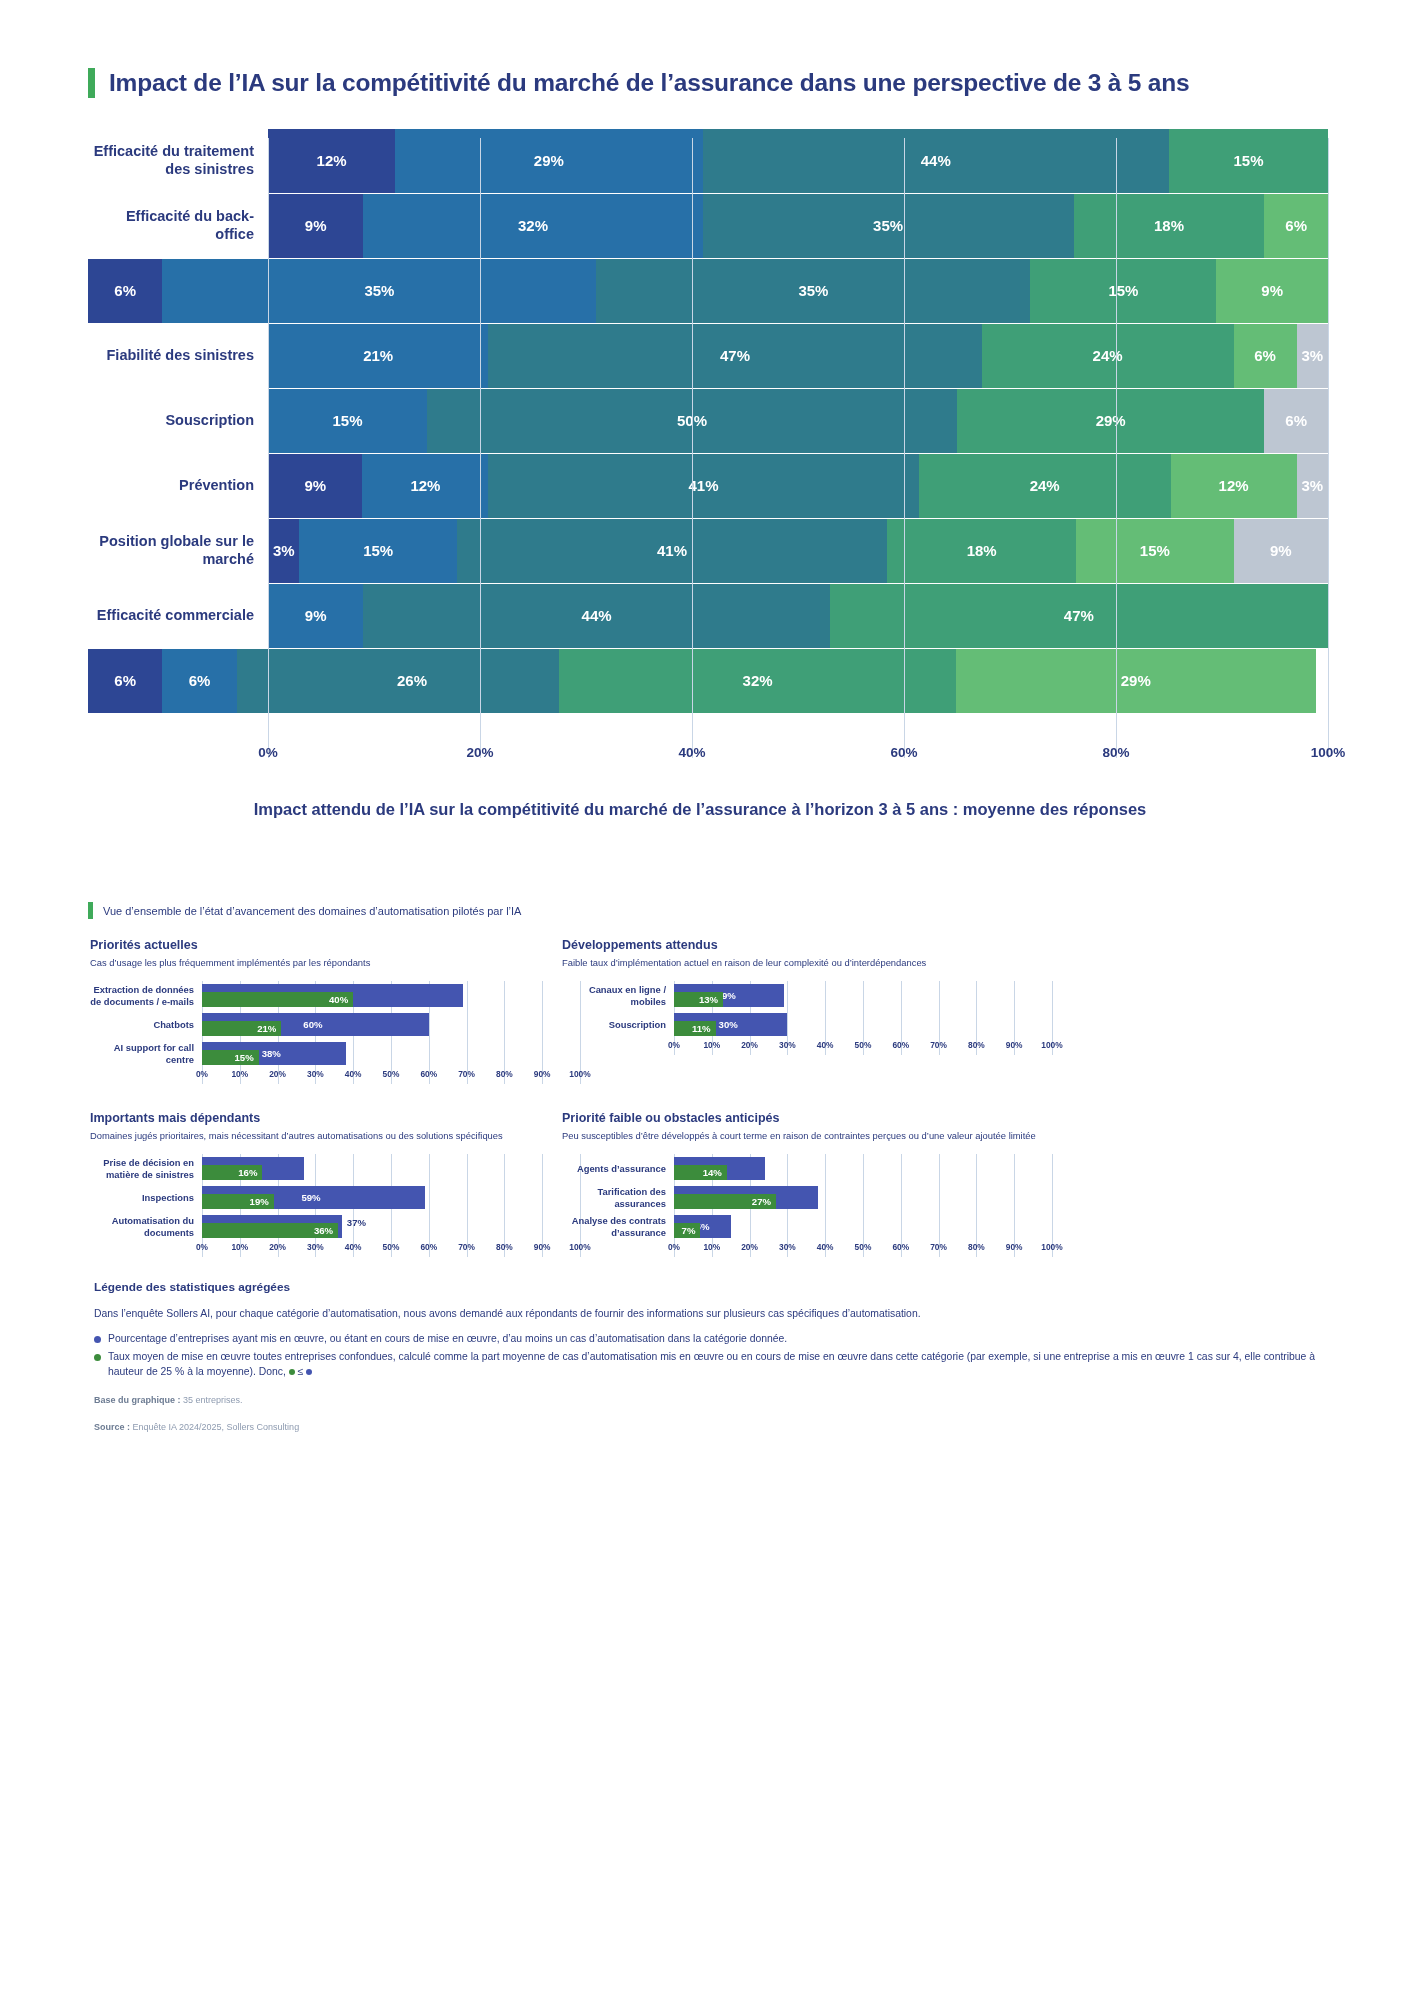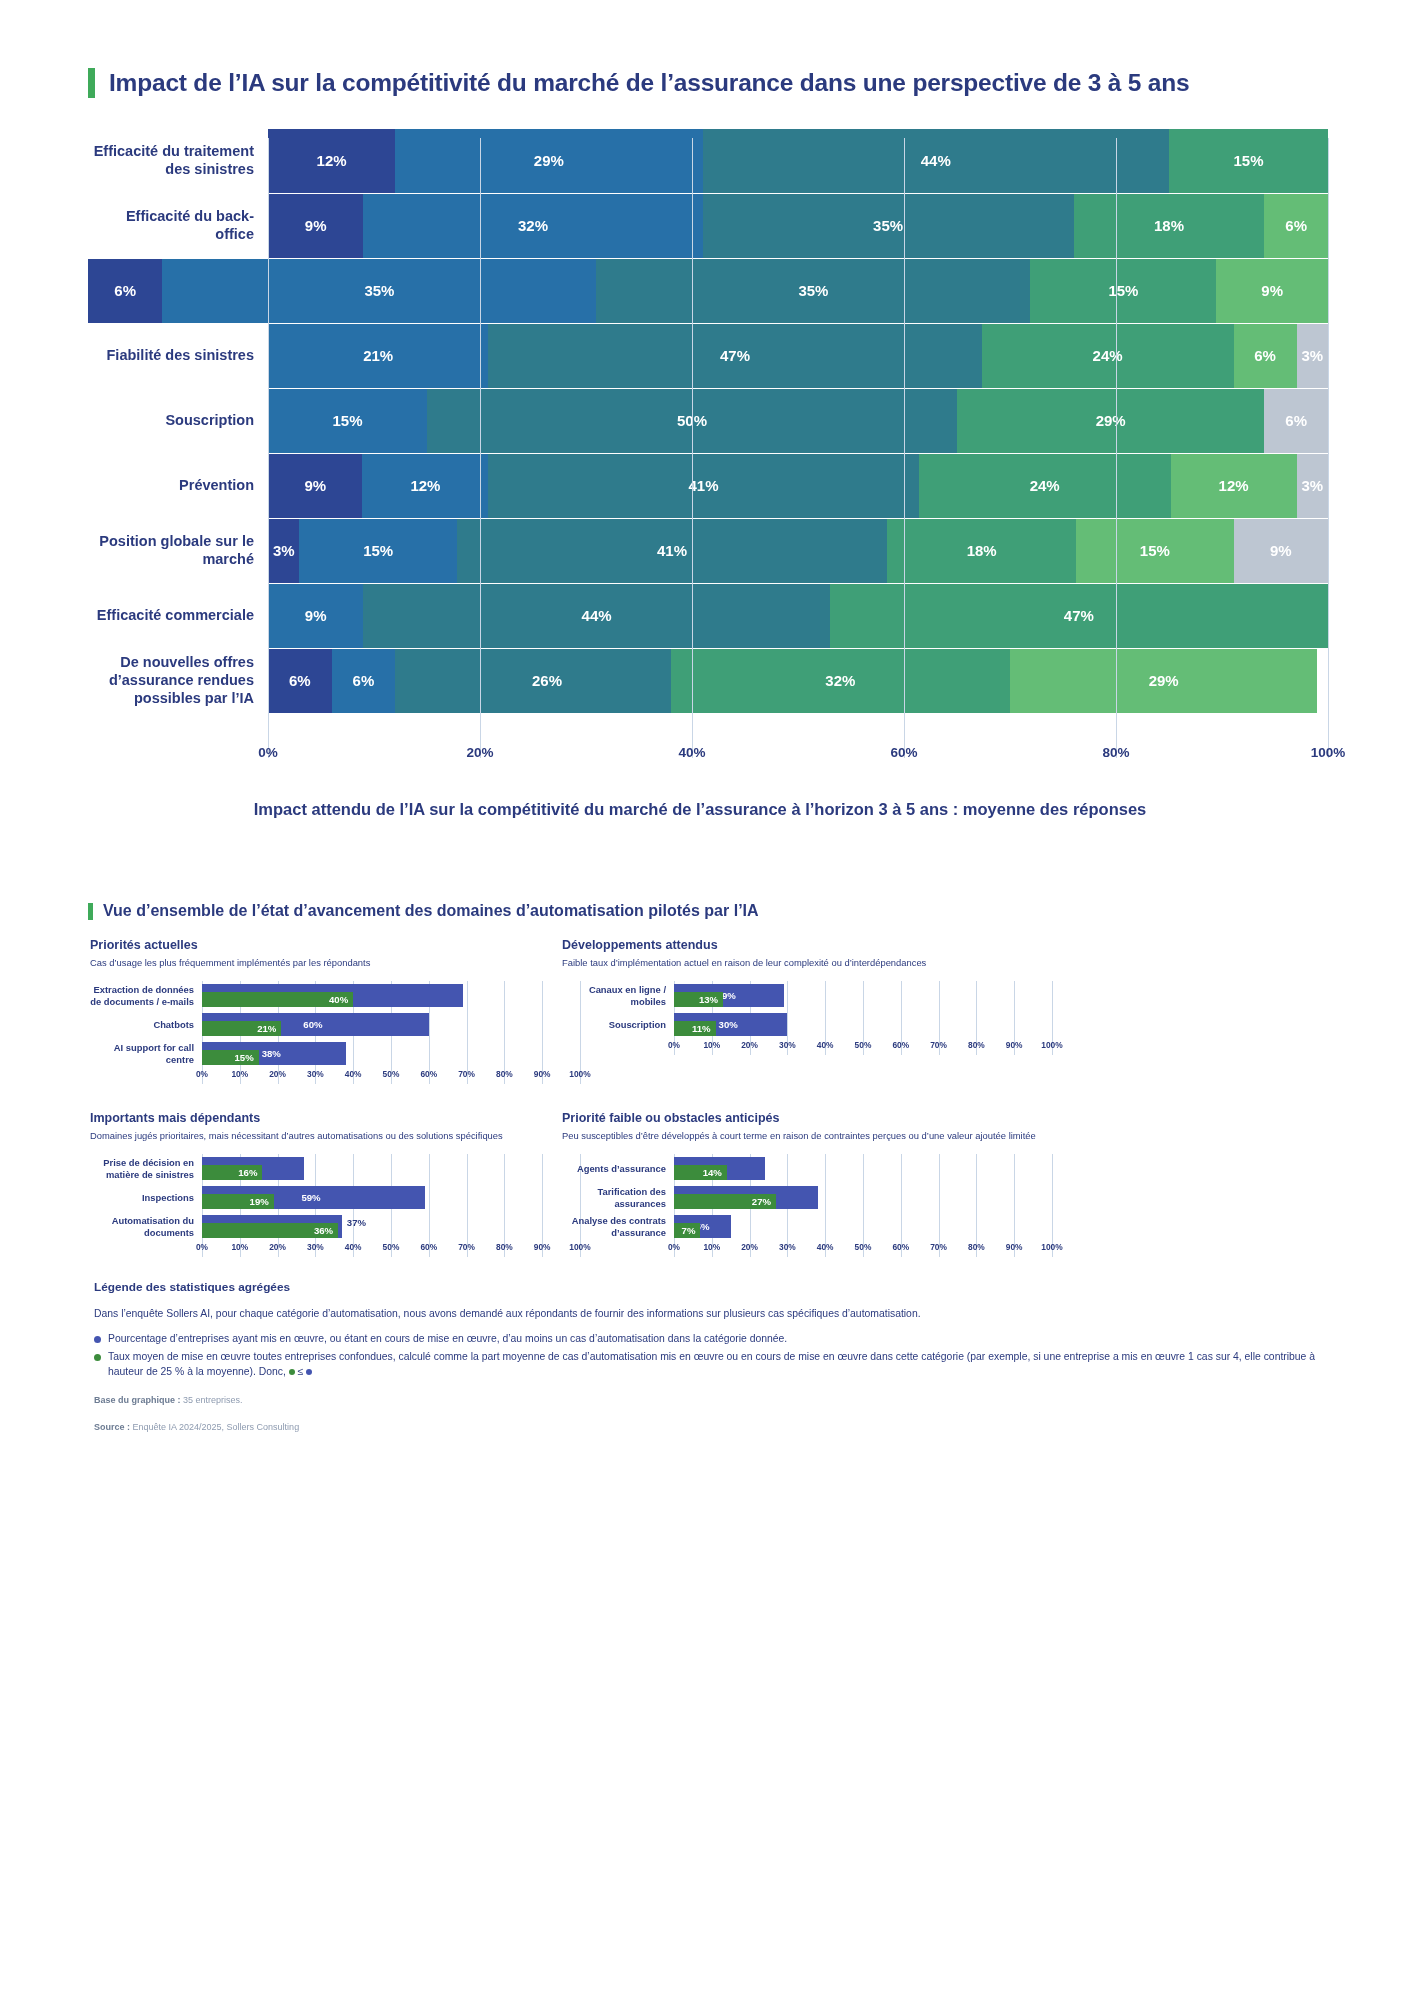--- a/index.html
+++ b/index.html
@@ -73,21 +73,21 @@
     text-align:center; font-size:16.5px; font-weight:bold; line-height:1.35;
     color:#2b3a7e;
   }
 
   
   .sec2-title-row{
     position:absolute; left:88px; top:902px; width:1200px;
     display:flex; align-items:center; gap:10px;
   }
   .accent-bar-sm{ width:5px; height:17px; background:#3faa5a; flex:0 0 auto; }
-  .sec2-title{ font-size:16px; font-weight:bold; color:#2b3a7e; }
+  .sec2-title{ font-size:11px; font-weight:normal; color:#2b3a7e; }
 
   .panel{ position:absolute; width:490px; }
   .panel.p1{ left:90px;  top:938px; }
   .panel.p2{ left:562px; top:938px; }
   .panel.p3{ left:90px;  top:1111px; }
   .panel.p4{ left:562px; top:1111px; }
 
   .panel-title{ font-size:12.5px; font-weight:bold; color:#2b3a7e; margin:0 0 5px 0; }
   .panel-desc{ font-size:9.4px; color:#2b3a7e; margin:0 0 12px 0; line-height:1.3; }
 
@@ -294,21 +294,20 @@
         </div>
         <div class="seg c2" style="width: 44%;">
           <span>44%</span>
         </div>
         <div class="seg c3" style="width: 47%;">
           <span>47%</span>
         </div>
       </div>
     </div>
     <div class="row">
-      <div class="row-label">De nouvelles offres d’assurance rendues possibles par l’IA</div>
       <div class="row-bars">
         <div class="seg c0" style="width: 6%;">
           <span>6%</span>
         </div>
         <div class="seg c1" style="width: 6%;">
           <span>6%</span>
         </div>
         <div class="seg c2" style="width: 26%; padding-left: 28px;">
           <span>26%</span>
         </div>

